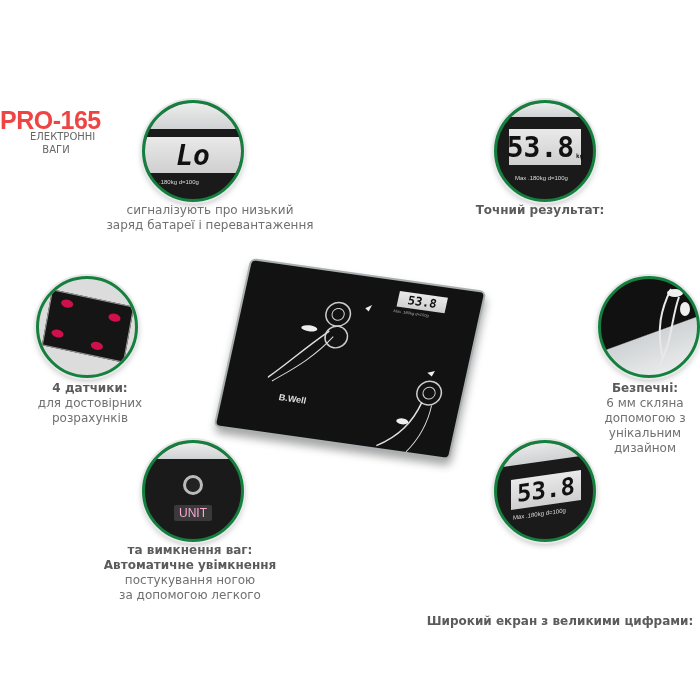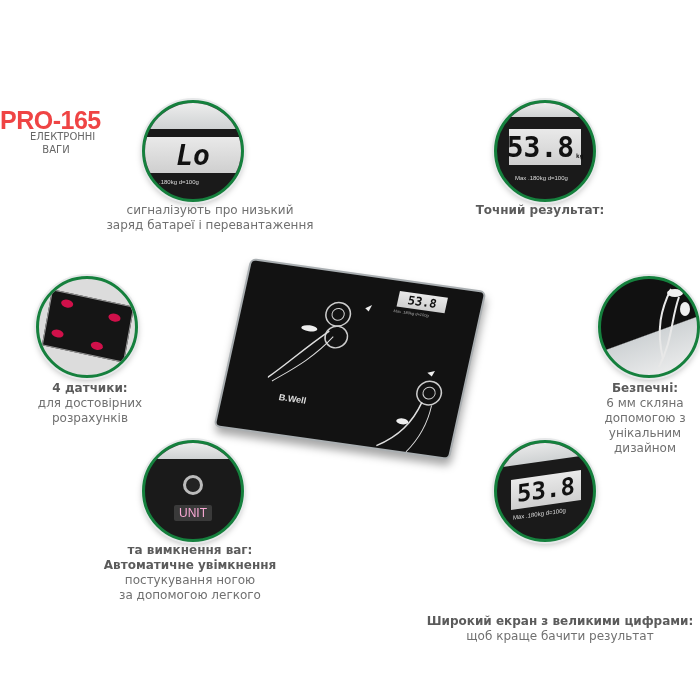--- a/index.html
+++ b/index.html
@@ -148,14 +148,13 @@
   <div>за допомогою легкого</div>
 </div>
 
 <div class="abs circle" style="left:494px;top:440px;">
   <div class="top-band" style="height:22px;transform:skewY(-8deg);top:-4px;"></div>
   <div class="lcd" style="left:14px;top:32px;width:70px;height:30px;font-size:24px;transform:skewY(-8deg);">53.8</div>
   <div class="lcd-caption" style="left:16px;top:68px;transform:skewY(-8deg);">Max .180kg d=100g</div>
 </div>
 <div class="abs feat" style="left:420px;top:567px;width:280px;margin-top:47px;">
   <span class="ttl">Широкий екран з великими цифрами:</span>
-  <div>щоб краще бачити результат</div>
 </div>
 
 </body></html>

